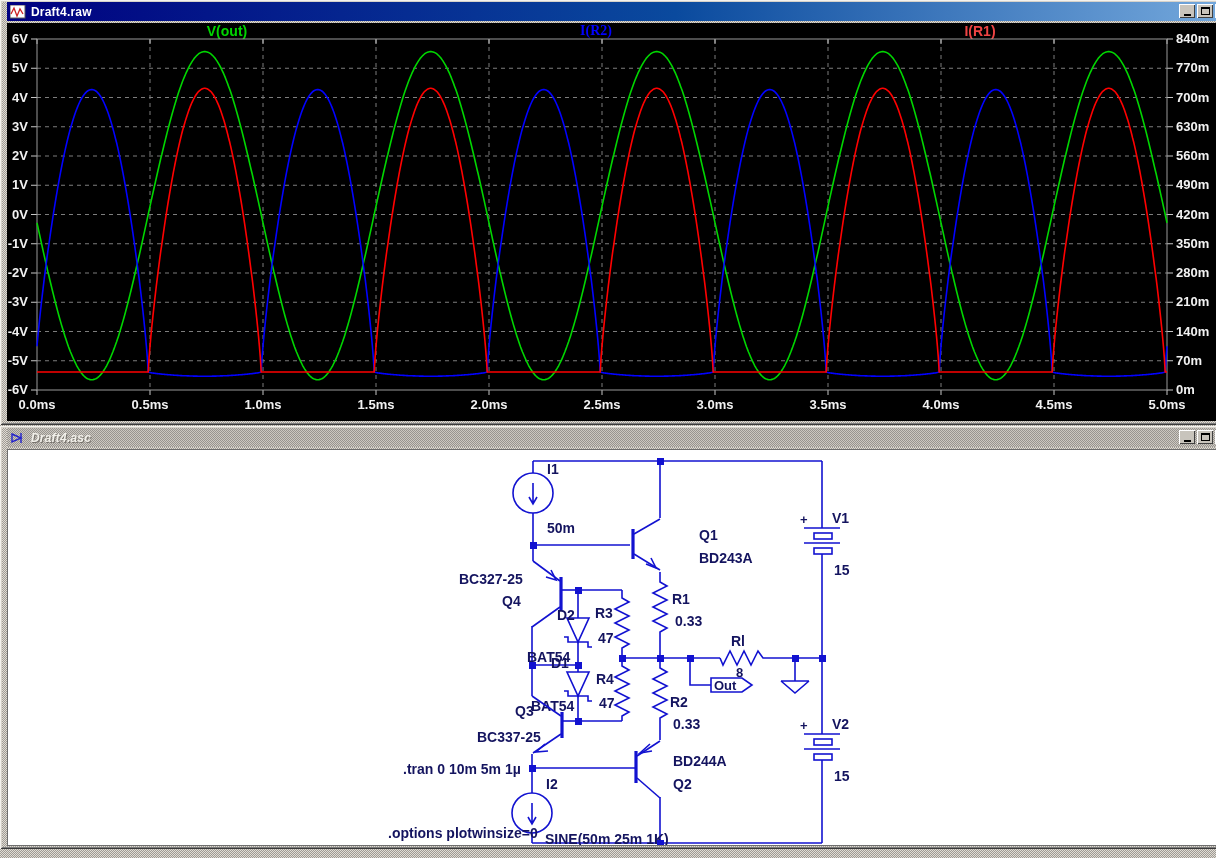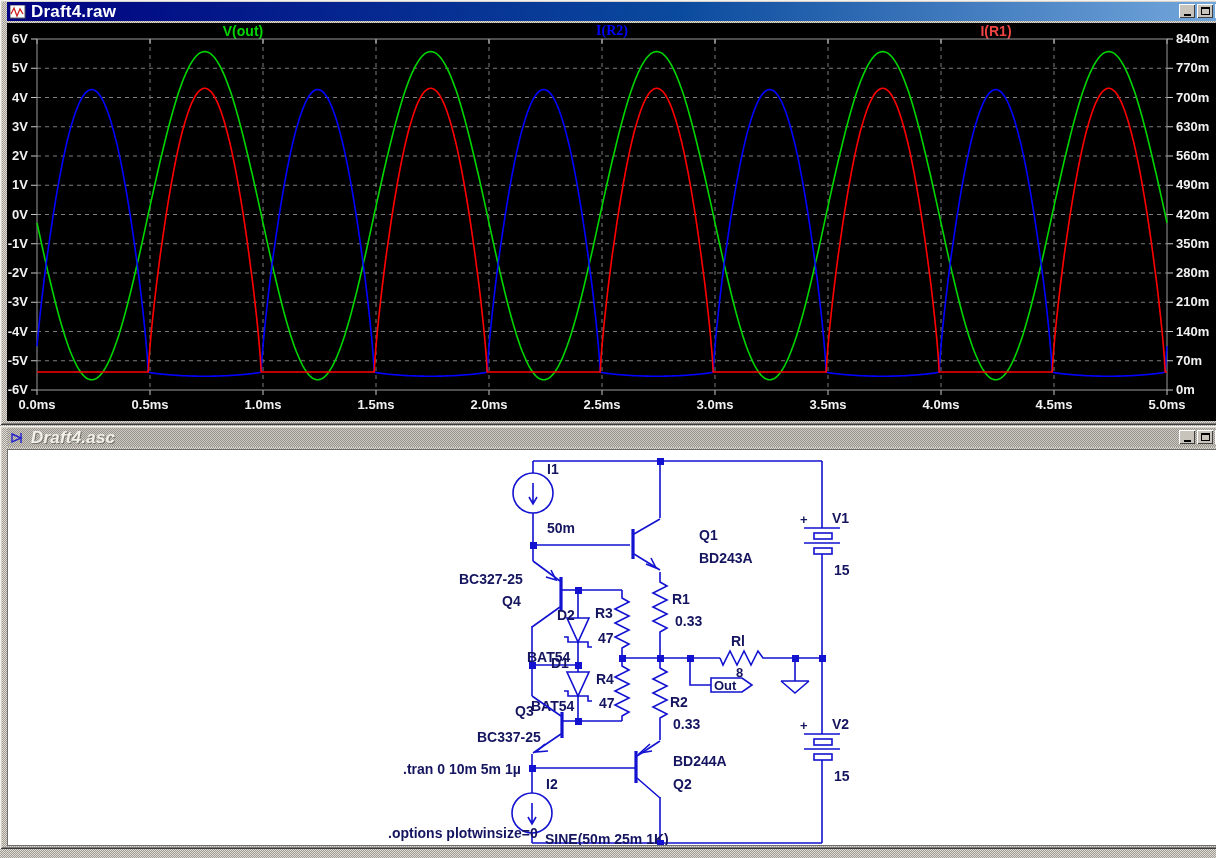--- a/index.html
+++ b/index.html
@@ -30,35 +30,35 @@
     padding-left:3px;box-sizing:border-box;
   }
   .titlebar.active{background:linear-gradient(90deg,#000080 0%,#0a4a9e 55%,#74a8dc 100%);}
   .titlebar.inactive{
     background-color:#ccc8c0;
     background-image:
       linear-gradient(45deg,#989490 25%,transparent 25%,transparent 75%,#989490 75%),
       linear-gradient(45deg,#989490 25%,transparent 25%,transparent 75%,#989490 75%);
     background-size:2px 2px;background-position:0 0,1px 1px;
   }
-  .title-text{font-size:17px;font-weight:bold;margin-left:5px;letter-spacing:0.2px;}
+  .title-text{font-size:12px;font-weight:bold;margin-left:5px;letter-spacing:0.2px;}
   .titlebar.active .title-text{color:#ffffff;}
   .titlebar.inactive .title-text{color:#f2f0ea;text-shadow:1px 1px 0 #77736d;font-style:italic;}
   .btns{position:absolute;left:1172px;top:2px;display:flex;gap:2px;}
   .tbtn{
     width:16px;height:14px;background:#c8c4bc;box-sizing:border-box;
     box-shadow:inset 1px 1px 0 #ffffff,inset -1px -1px 0 #404040;
     display:flex;align-items:center;justify-content:center;
     font-size:11px;font-weight:bold;color:#000;line-height:10px;
   }
   .glyph-min{width:7px;height:2px;background:#000;margin-top:7px;}
   .glyph-max{width:9px;height:8px;border:1px solid #000;border-top:2px solid #000;box-sizing:border-box;}
   .client-raw{position:relative;margin-top:2px;height:398px;background:#000;}
   #plot-svg{position:absolute;left:0;top:0;}
-  .legend-item{position:absolute;top:0;height:15px;font-size:14px;font-weight:bold;transform:translateX(-50%);white-space:nowrap;margin-left:16px;}
+  .legend-item{position:absolute;top:0;height:15px;font-size:14px;font-weight:bold;transform:translateX(-50%);white-space:nowrap;}
   .axlbl{font-family:"Liberation Sans",sans-serif;font-size:13px;font-weight:bold;}
   .client-asc{position:relative;margin-top:2px;height:397px;background:#ffffff;border:1px solid #6e6e6e;box-sizing:border-box;}
   #schem-svg{position:absolute;left:0;top:0;}
   .sym, .wire{stroke:#1212d0;stroke-width:1.6;fill:none;}
   .bar{stroke:#1212d0;stroke-width:3.2;fill:none;}
   .jn{fill:#1212d0;stroke:none;}
   .slbl{font-family:"Liberation Sans",sans-serif;font-size:14px;font-weight:bold;fill:#14145f;stroke:none;}
   .slbl-sm{font-family:"Liberation Sans",sans-serif;font-size:13px;font-weight:bold;fill:#14145f;stroke:none;}
 </style>
 </head>

